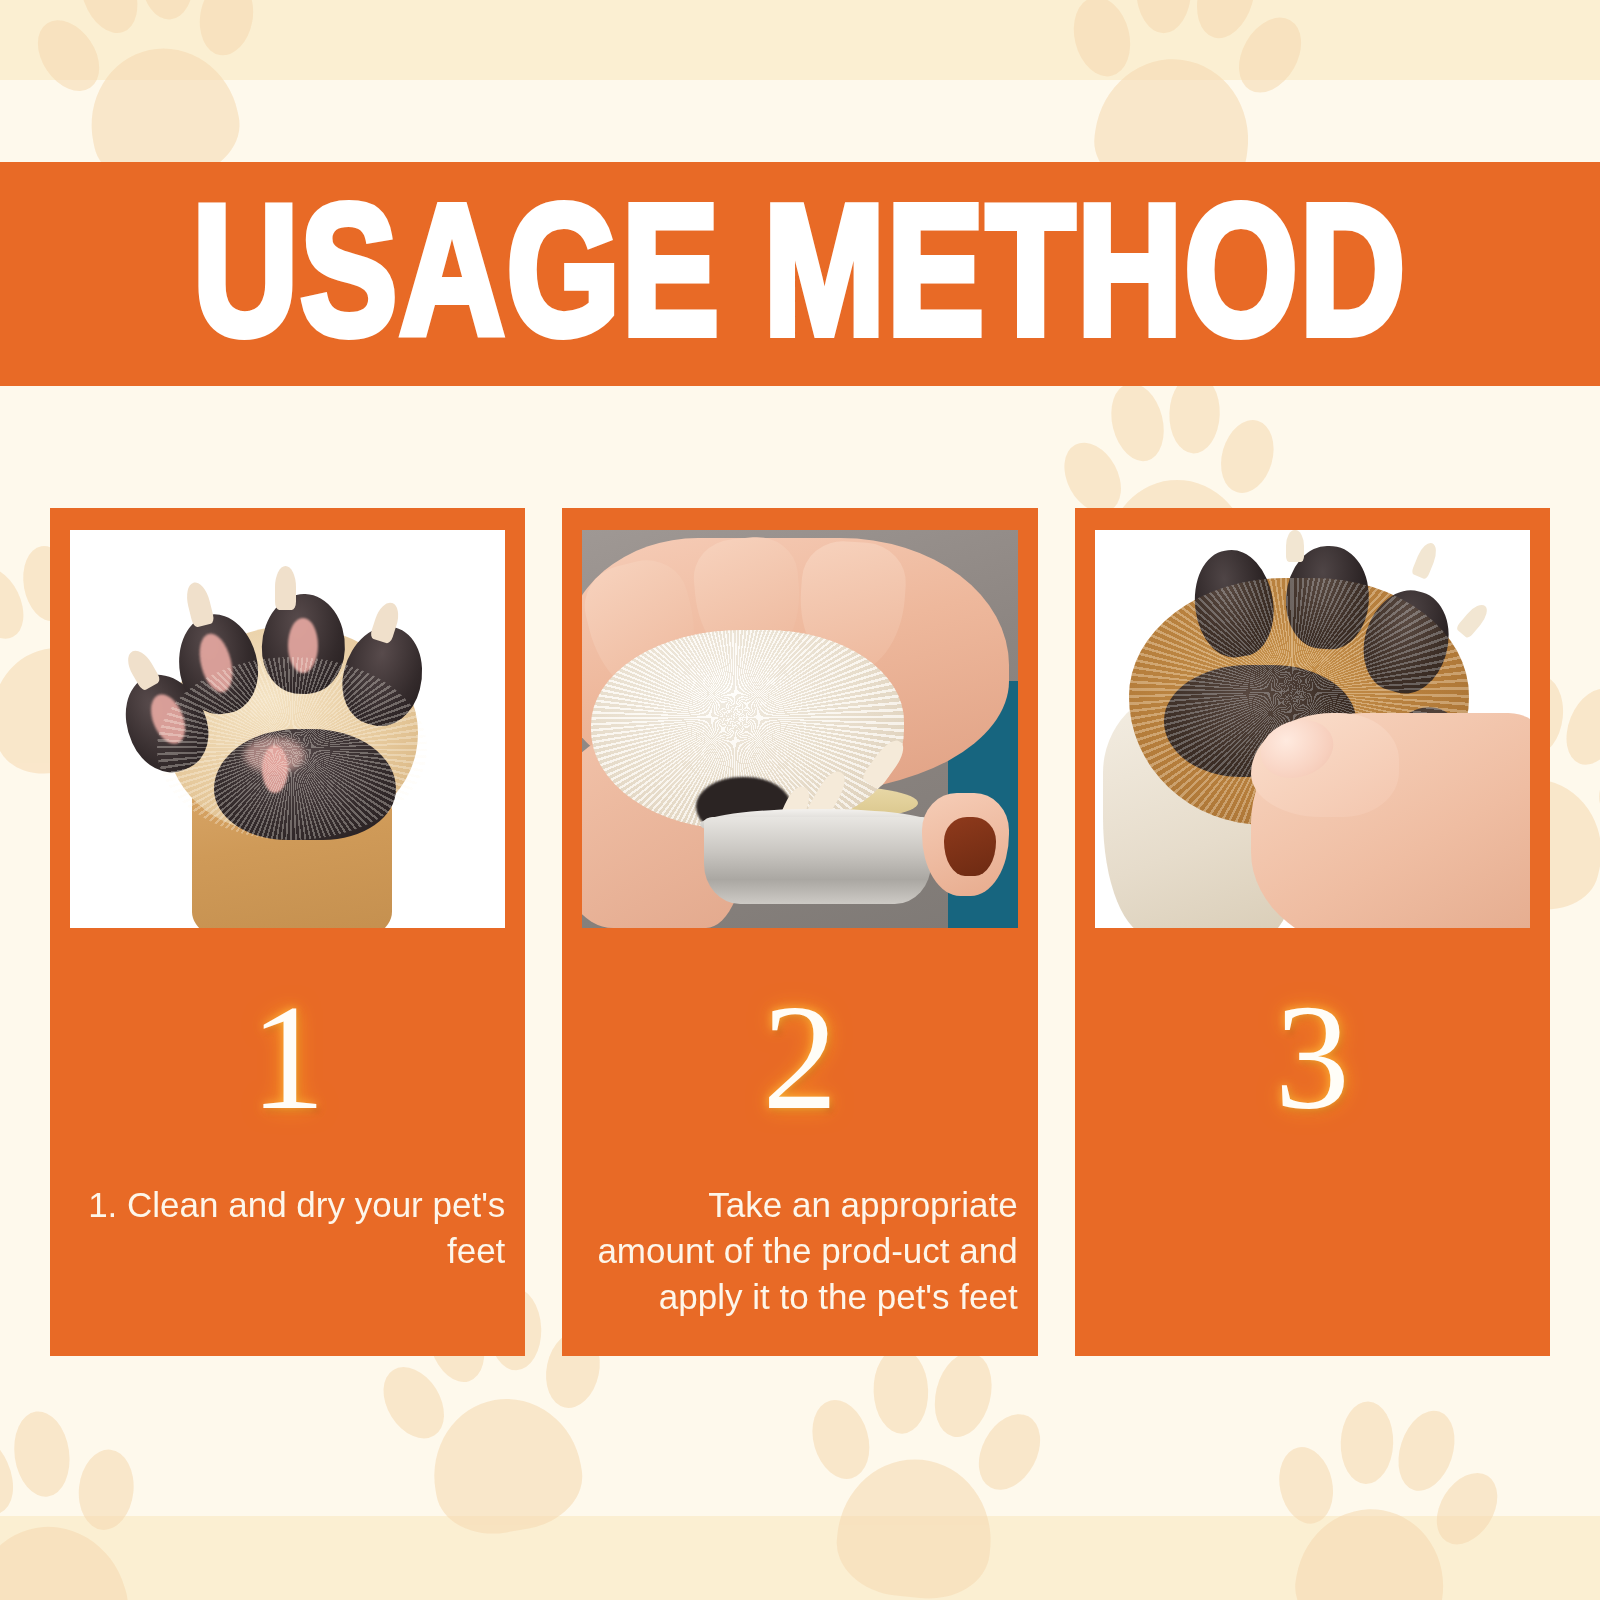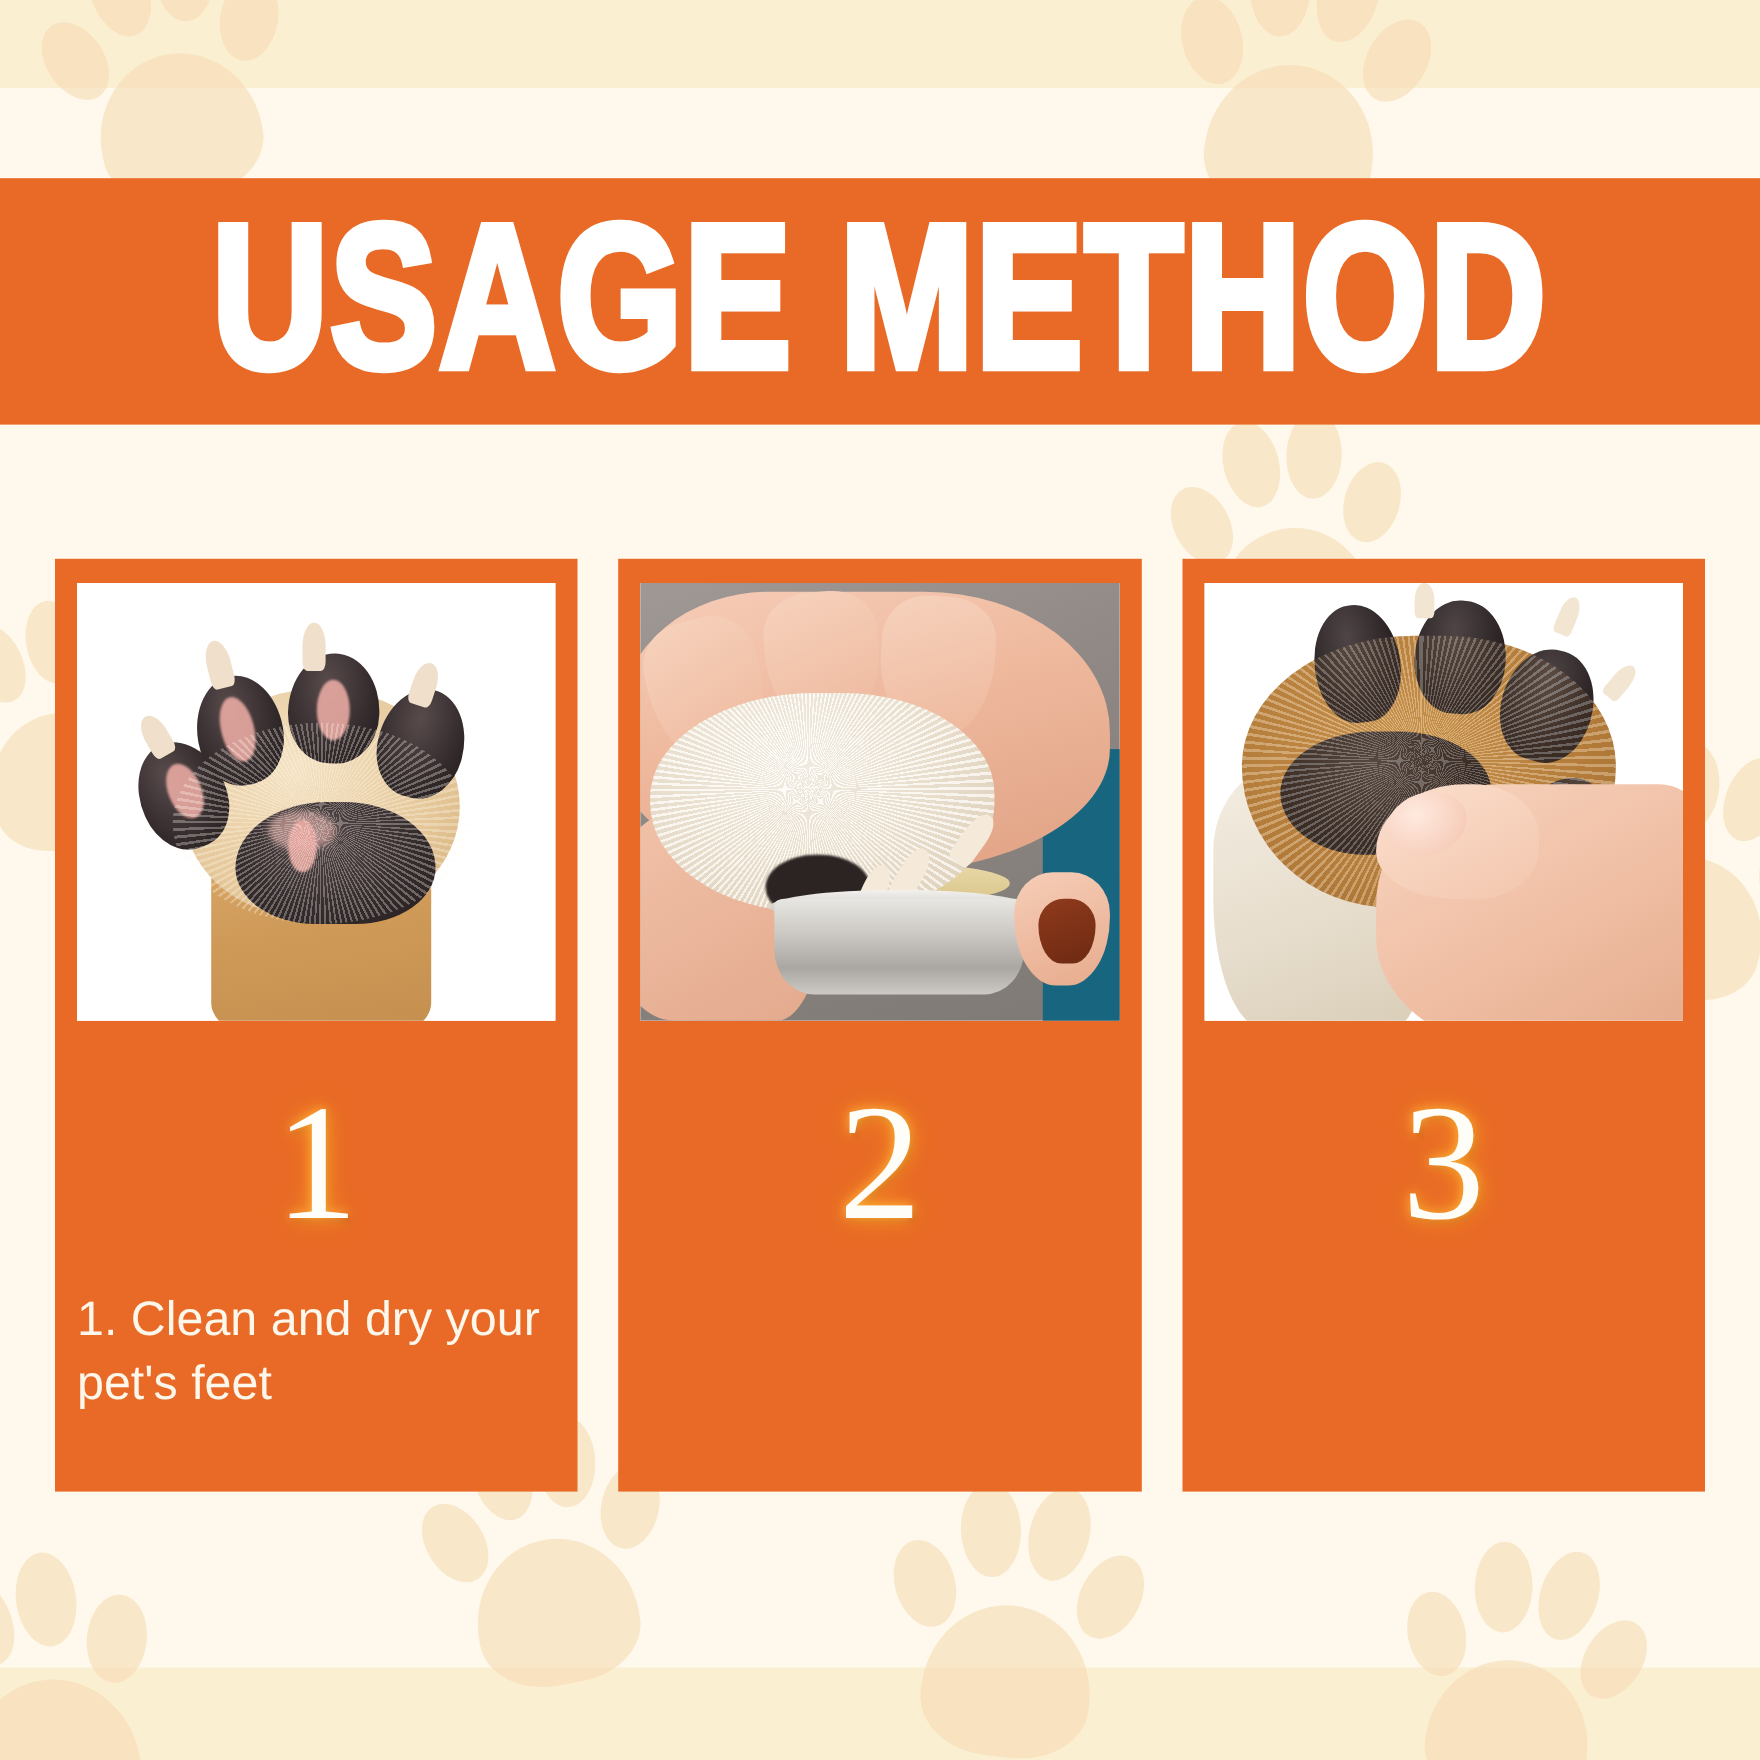--- a/index.html
+++ b/index.html
@@ -129,26 +129,26 @@
     color: #fffdf7;
     text-shadow:
        0 0 10px rgba(255,186,60,.95),
        0 0 22px rgba(255,160,30,.85),
        3px 4px 5px rgba(150,55,10,.35);
     flex: none;
   }
 
   
   .caption {
-    margin-top: 39px;
+    margin-top: 50px;
     color: #fdf6ea;
     font-family: "Liberation Sans", sans-serif;
-    font-size: 44px;
+    font-size: 35px;
     line-height: 1.32;
-    text-align: left;
+    text-align: right;
     font-weight: 400;
     width: 100%;
     flex: none;
   }
 
   
   .shape { position: absolute; }
 
   
   .p1-bg { inset: 0; background: #ffffff; }
@@ -447,20 +447,21 @@
           <div class="shape p2-nail p2-n1"></div>
           <div class="shape p2-nail p2-n2"></div>
           <div class="shape p2-nail p2-n3"></div>
           <div class="shape p2-tin-lip"></div>
           <div class="shape p2-tin-body"></div>
           <div class="shape p2-thumb"></div>
           <div class="shape p2-nailp"></div>
         </div>
       </div>
       <div class="step-num">2</div>
+      <div class="caption">Take an appropriate amount of the prod-uct and apply it to the pet's feet</div>
     </div>
 
     <div class="card">
       <div class="photo">
         <div class="photo-inner">
           <div class="shape p3-bg"></div>
           <div class="shape p3-leg"></div>
           <div class="shape p3-palm"></div>
           <div class="shape p3-toe p3-toeA"></div>
           <div class="shape p3-toe p3-toeB"></div>

